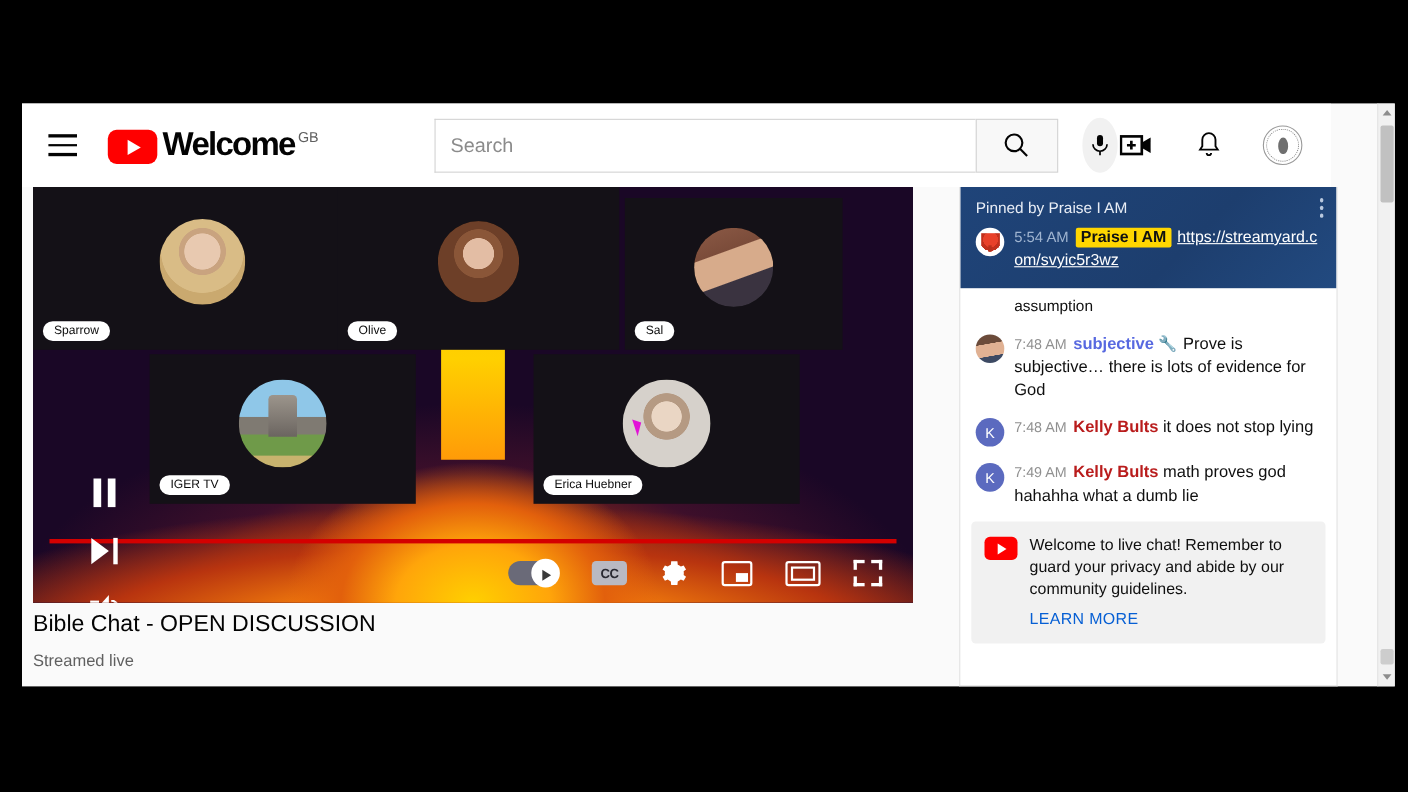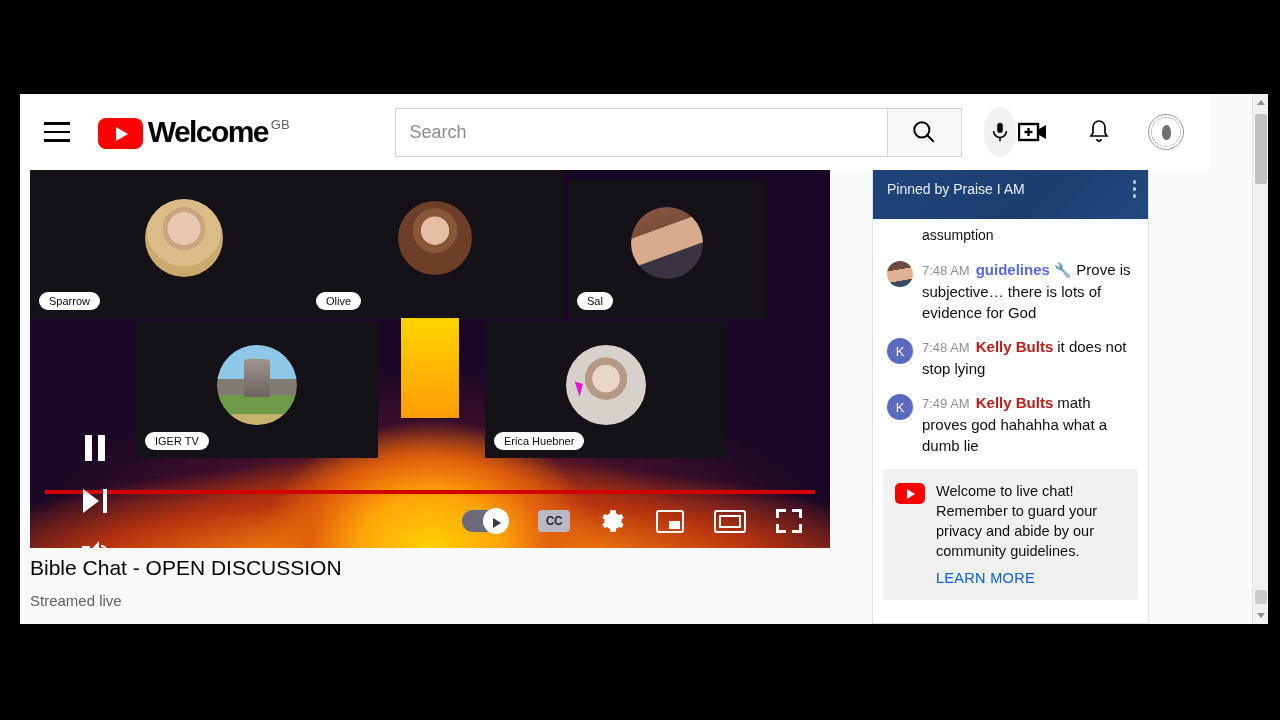--- a/index.html
+++ b/index.html
@@ -149,21 +149,21 @@
   .ic-full b:nth-child(3){left:0;bottom:0;border-right:none;border-top:none;}
   .ic-full b:nth-child(4){right:0;bottom:0;border-left:none;border-top:none;}
 
   
   #meta { position:absolute; left:10px; top:462px; width:800px; }
   #video-title { font-size:21px; color:#030303; font-family:"Liberation Sans", sans-serif; }
   #sub-line { margin-top:12px; font-size:15px; color:#606060; }
 
   
   #chat {
-    position:absolute; left: 852px; top:76px; width: 277px; height: 454px;
+    position:absolute; left: 852px; top:76px; width: 344px; height: 454px;
     background:#fff; border:1px solid #e2e2e2; border-top:none; overflow:hidden;
   }
   #pinned { background:#1c3f72; color:#fff; padding:11px 14px 14px 14px; position:relative;
     background:linear-gradient(135deg,#1f4479 0%, #1d3e6e 60%, #224a80 100%); }
   #pinned-title { font-size:14px; color:#e8edf5; margin-bottom:8px; }
   #pinned-kebab { position:absolute; right:12px; top:10px; display:flex; flex-direction:column; gap:3.5px; cursor:pointer; }
   #pinned-kebab i { width:3.5px; height:3.5px; border-radius:50%; background:#b9c8de; display:block; }
   #pinned-body { display:flex; gap:9px; }
   .pin-av { width:26px; height:26px; border-radius:50%; background:#fff; flex:0 0 26px;
     display:flex; align-items:center; justify-content:center; overflow:hidden; margin-top:2px; }
@@ -376,29 +376,37 @@
 
     <div id="chat">
 
       <div id="pinned">
         <div id="pinned-kebab">
           <i></i>
             <i></i>
             <i></i>
         </div>
         <div id="pinned-title">Pinned by Praise I AM</div>
+        <div id="pinned-body">
+          <div class="pin-av">
+            <span class="tree"></span>
+          </div>
+          <div id="pin-text">
+            <span class="pin-time">5:54 AM</span><span class="pin-name">Praise I AM</span><a class="pin-link">https://streamyard.com/svyic5r3wz</a>
+          </div>
+        </div>
       </div>
 
       <div id="msgs">
         <div class="cut-line">assumption</div>
 
         <div class="msg">
           <div class="msg-av photo"></div>
           <div class="msg-txt">
-            <span class="m-time">7:48 AM</span><span class="m-name mod">guidelines</span><span class="mod-badge">🔧</span><span>Prove is subjective… there is lots of evidence for God</span>
+            <span class="m-time">7:48 AM</span><span class="m-name mod">subjective</span><span class="mod-badge">🔧</span><span>Prove is subjective… there is lots of evidence for God</span>
           </div>
         </div>
 
         <div class="msg">
           <div class="msg-av blue">K</div>
           <div class="msg-txt">
             <span class="m-time">7:48 AM</span><span class="m-name">Kelly Bults</span><span>it does not stop lying</span>
           </div>
         </div>
 

